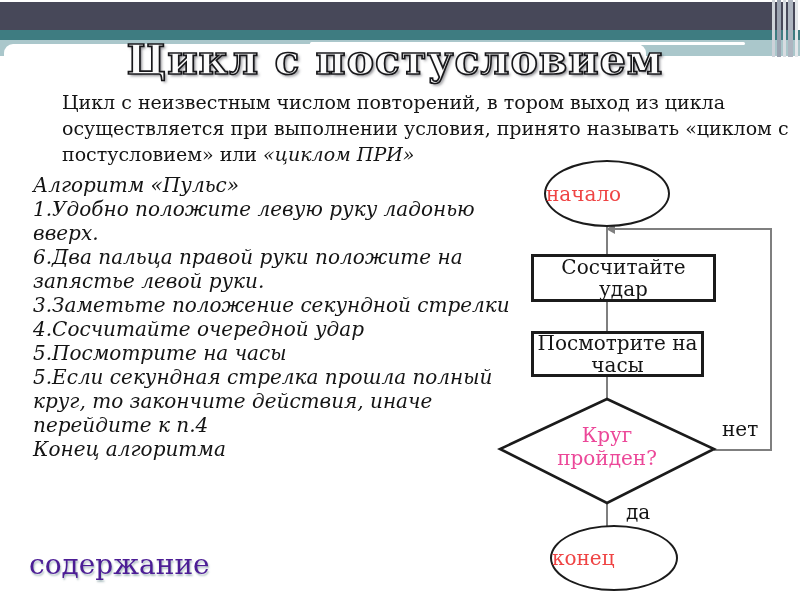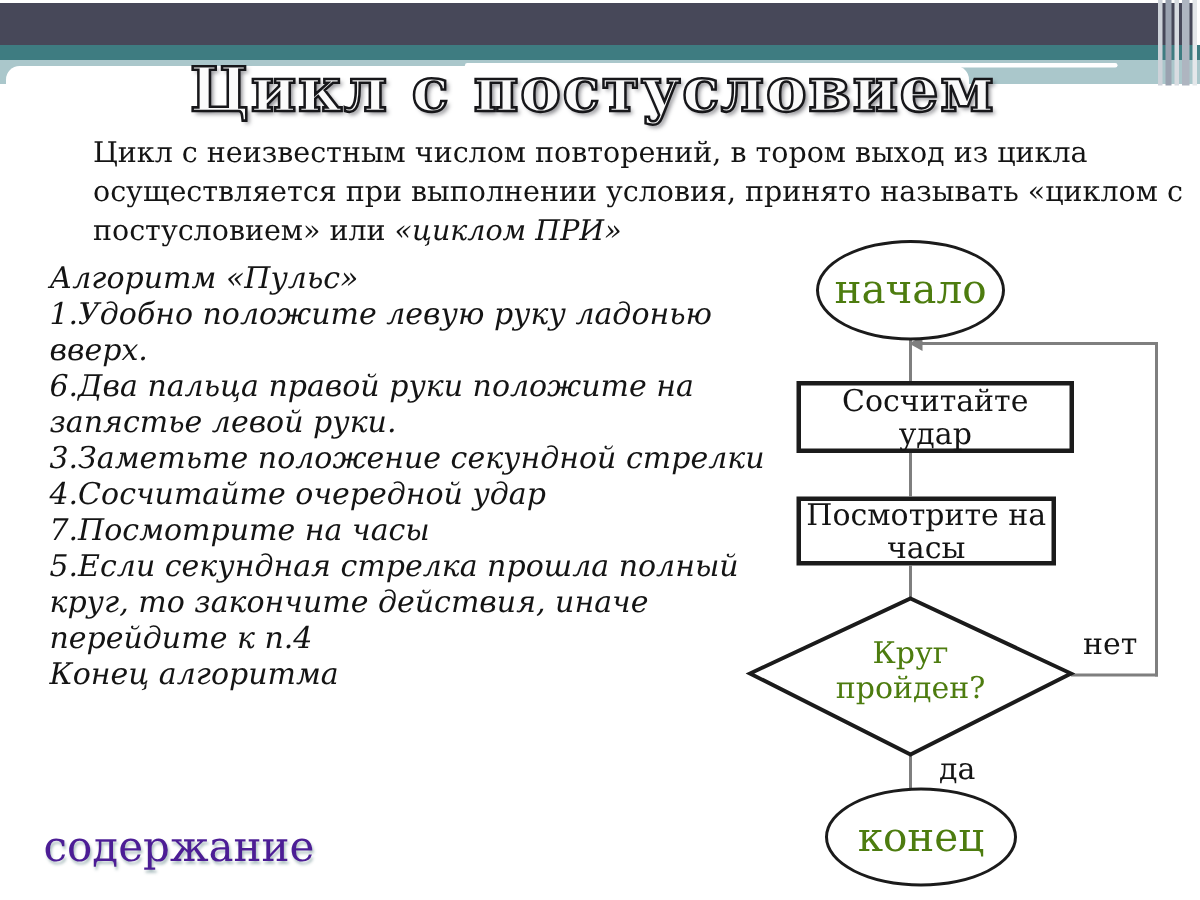--- a/index.html
+++ b/index.html
@@ -32,29 +32,29 @@
   
   .algo{position:absolute;left:33px;top:173px;width:475px;font-size:20px;font-style:italic;
         color:#141414;line-height:24px;white-space:nowrap;}
 
   
   .footer-link{position:absolute;left:29px;top:548px;font-size:28px;font-weight:normal;
       color:#4c1d95;text-shadow:1px 2px 2px rgba(70,110,115,0.45);cursor:pointer;}
 
   
   .fc-ellipse{position:absolute;border:2px solid #1b1b1b;border-radius:50%;background:#ffffff;
-      display:flex;align-items:center;justify-content:center;font-size:27px;color:#4d7c0f;}
+      display:flex;align-items:center;justify-content:flex-start;font-size:20px;color:#ef4444;}
   .fc-rect{position:absolute;border:3px solid #1b1b1b;background:#ffffff;
       display:flex;flex-direction:column;align-items:center;justify-content:center;
       font-size:20px;color:#141414;line-height:22px;text-align:center;}
   .fc-line{position:absolute;background:#7f7f7f;}
   .fc-label{position:absolute;font-size:20px;color:#141414;}
   .fc-diamond-svg{position:absolute;left:497px;top:396px;width:220px;height:110px;}
   .fc-diamond-text{position:absolute;left:497px;top:424px;width:220px;text-align:center;
-      font-size:20px;line-height:23px;color:#4d7c0f;}
+      font-size:20px;line-height:23px;color:#ec4899;}
   .fc-arrowhead{position:absolute;left:606px;top:224px;width:0;height:0;
       border-top:5px solid transparent;border-bottom:5px solid transparent;
       border-right:9px solid #7f7f7f;}
 </style>
 </head>
 <body>
 
 <div class="slide">
 
   <div class="band-dark"></div>
@@ -77,21 +77,21 @@
   </div>
 
   <div class="algo">
     <div>Алгоритм «Пульс»</div>
     <div>1.Удобно положите левую руку ладонью</div>
     <div>вверх.</div>
     <div>6.Два пальца правой руки положите на</div>
     <div>запястье левой руки.</div>
     <div>3.Заметьте  положение секундной стрелки</div>
     <div>4.Сосчитайте очередной удар</div>
-    <div>7.Посмотрите на часы</div>
+    <div>5.Посмотрите на часы</div>
     <div>5.Если секундная стрелка прошла полный</div>
     <div>круг, то закончите действия, иначе</div>
     <div>перейдите к п.4</div>
     <div>Конец алгоритма</div>
   </div>
 
   <div class="fc-line" style="left:606px;top:224px;width:2px;height:31px;"></div>
   <div class="fc-line" style="left:610px;top:228px;width:162px;height:2px;"></div>
   <div class="fc-line" style="left:770px;top:228px;width:2px;height:223px;"></div>
   <div class="fc-line" style="left:714px;top:449px;width:58px;height:2px;"></div>

